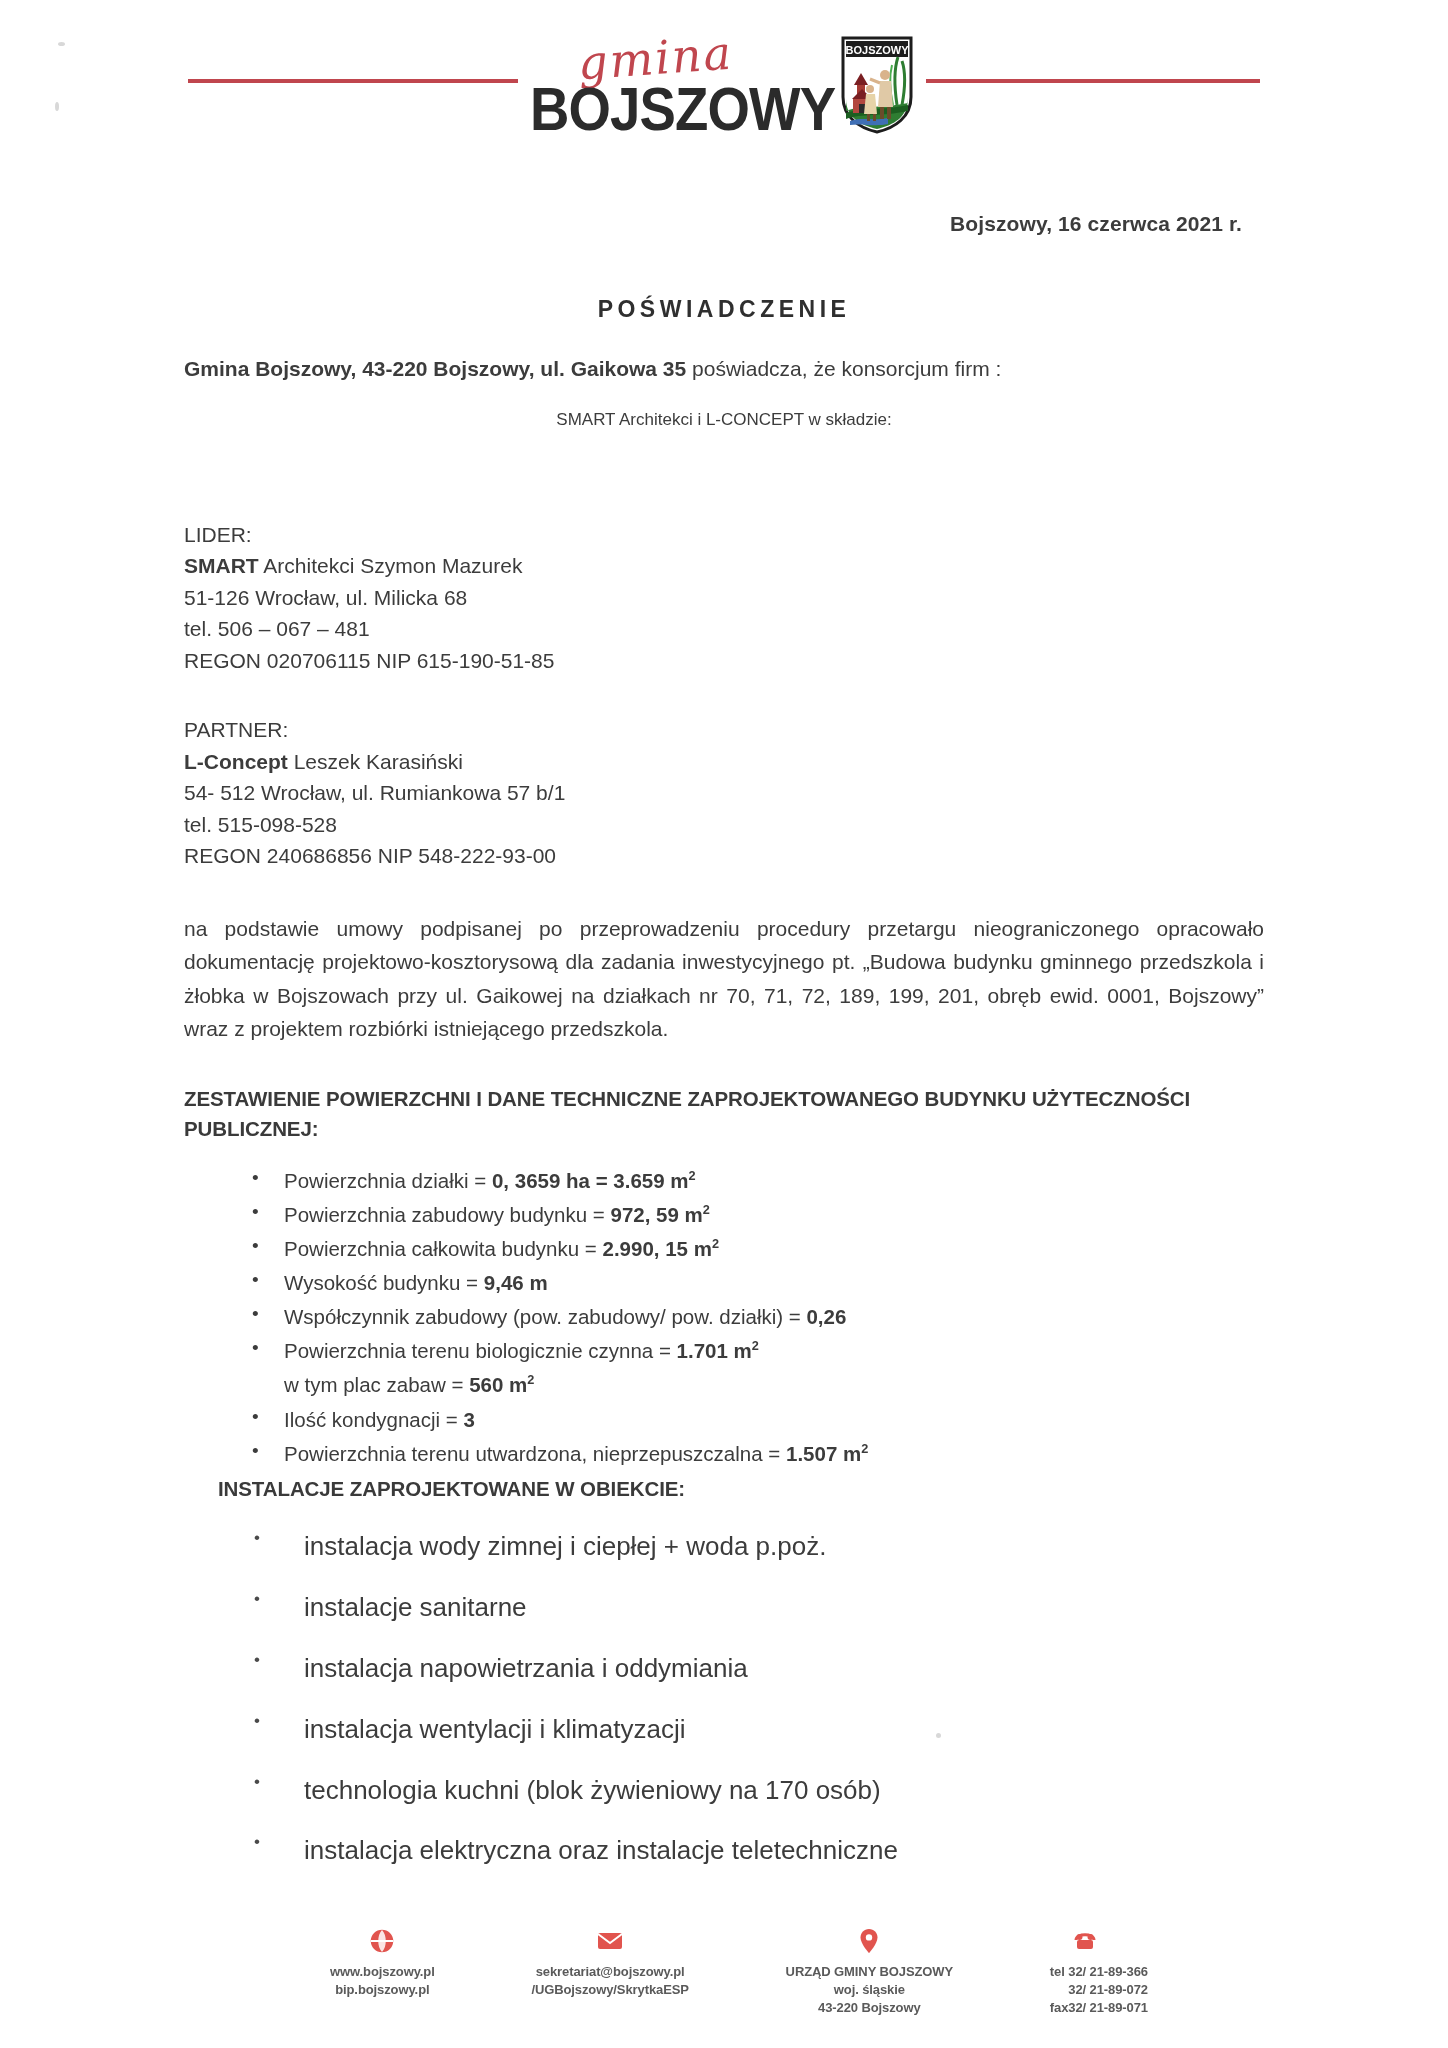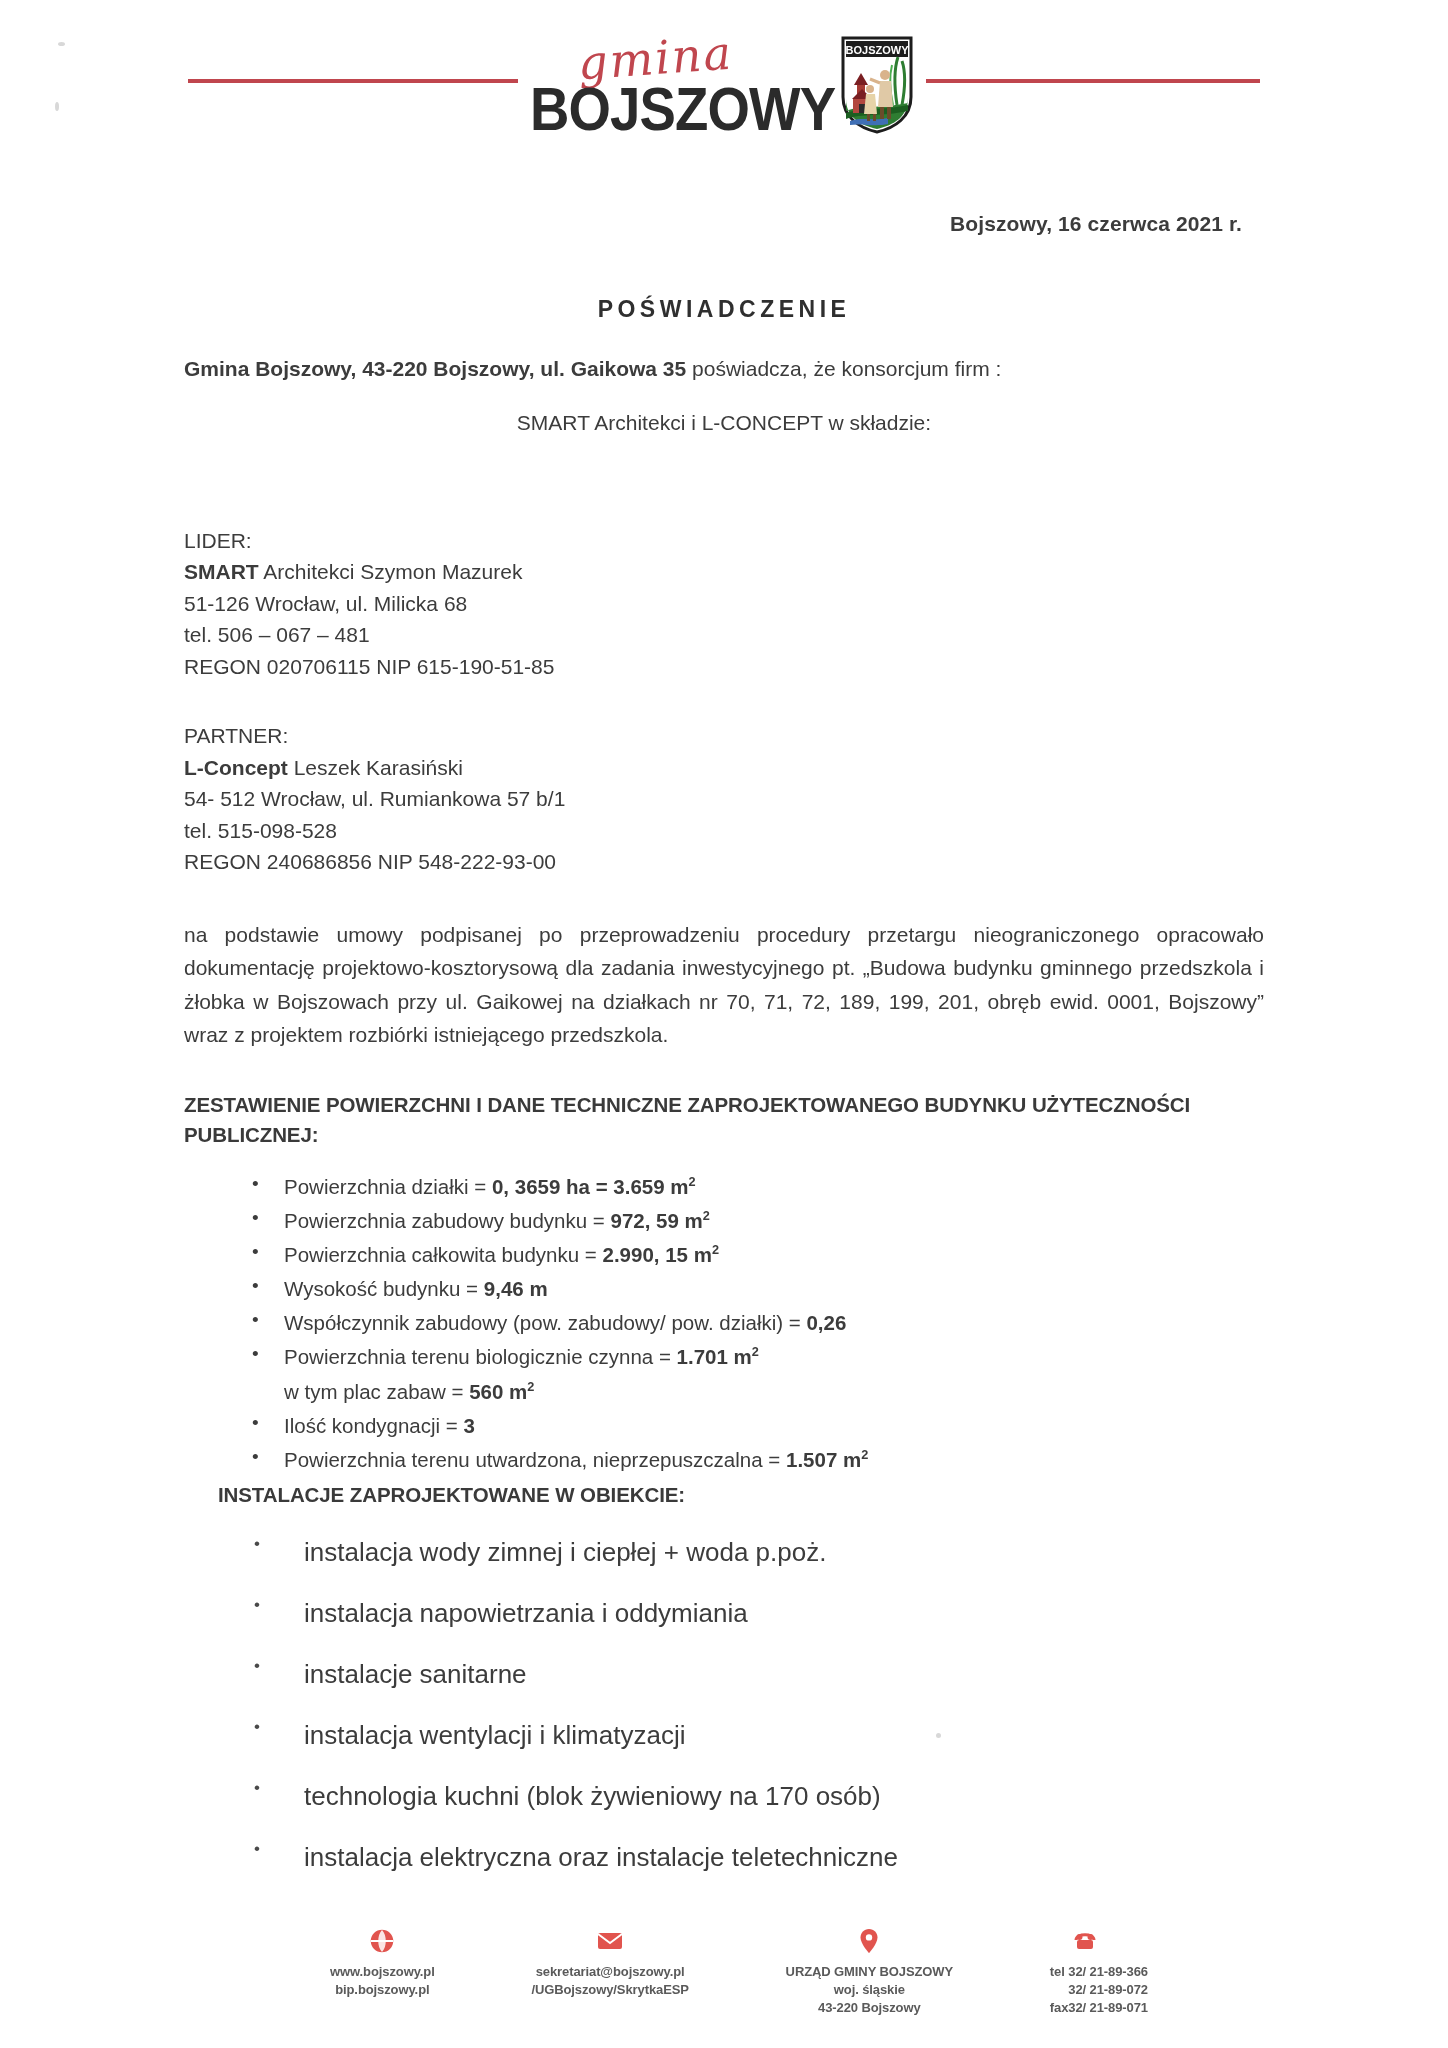--- a/index.html
+++ b/index.html
@@ -98,21 +98,21 @@
   }
   .subject {
     margin-top: 26px;
     font-size: 21px;
     color: #3c3c3c;
   }
   .subject b { font-weight: 700; }
   .consortium {
     text-align: center;
     margin-top: 22px;
-    font-size: 21px;
+    font-size: 17px;
   }
 
   .party { margin-top: 16px; }
   .party .line { font-size: 21px; line-height: 1.50; white-space: pre; }
   .party .line b { font-weight: 700; }
   .party-lider { margin-top: 86px; }
   .party-partner { margin-top: 38px; }
 
   .para {
     margin-top: 40px;
@@ -312,22 +312,22 @@
         <li><span>Powierzchnia terenu biologicznie czynna =  </span><b>1.701 m</b><sup>2</sup></li>
         <li class="nobullet"><span>w tym plac zabaw = </span><b>560 m</b><sup>2</sup></li>
         <li><span>Ilość kondygnacji = </span><b>3</b></li>
         <li><span>Powierzchnia terenu utwardzona, nieprzepuszczalna  =  </span><b>1.507 m</b><sup>2</sup></li>
       </ul>
 
     <div class="sect-heading-2">INSTALACJE ZAPROJEKTOWANE W OBIEKCIE:</div>
 
     <ul class="installs">
         <li>instalacja wody zimnej i ciepłej + woda p.poż.</li>
+        <li>instalacje sanitarne</li>
         <li>instalacja napowietrzania i oddymiania</li>
-        <li>instalacje sanitarne</li>
         <li>instalacja wentylacji i klimatyzacji</li>
         <li>technologia kuchni (blok żywieniowy na 170 osób)</li>
         <li>instalacja elektryczna oraz instalacje teletechniczne</li>
       </ul>
   </div>
 
   <div class="footer">
 
     <div class="fcol">
       <span class="ficon">

